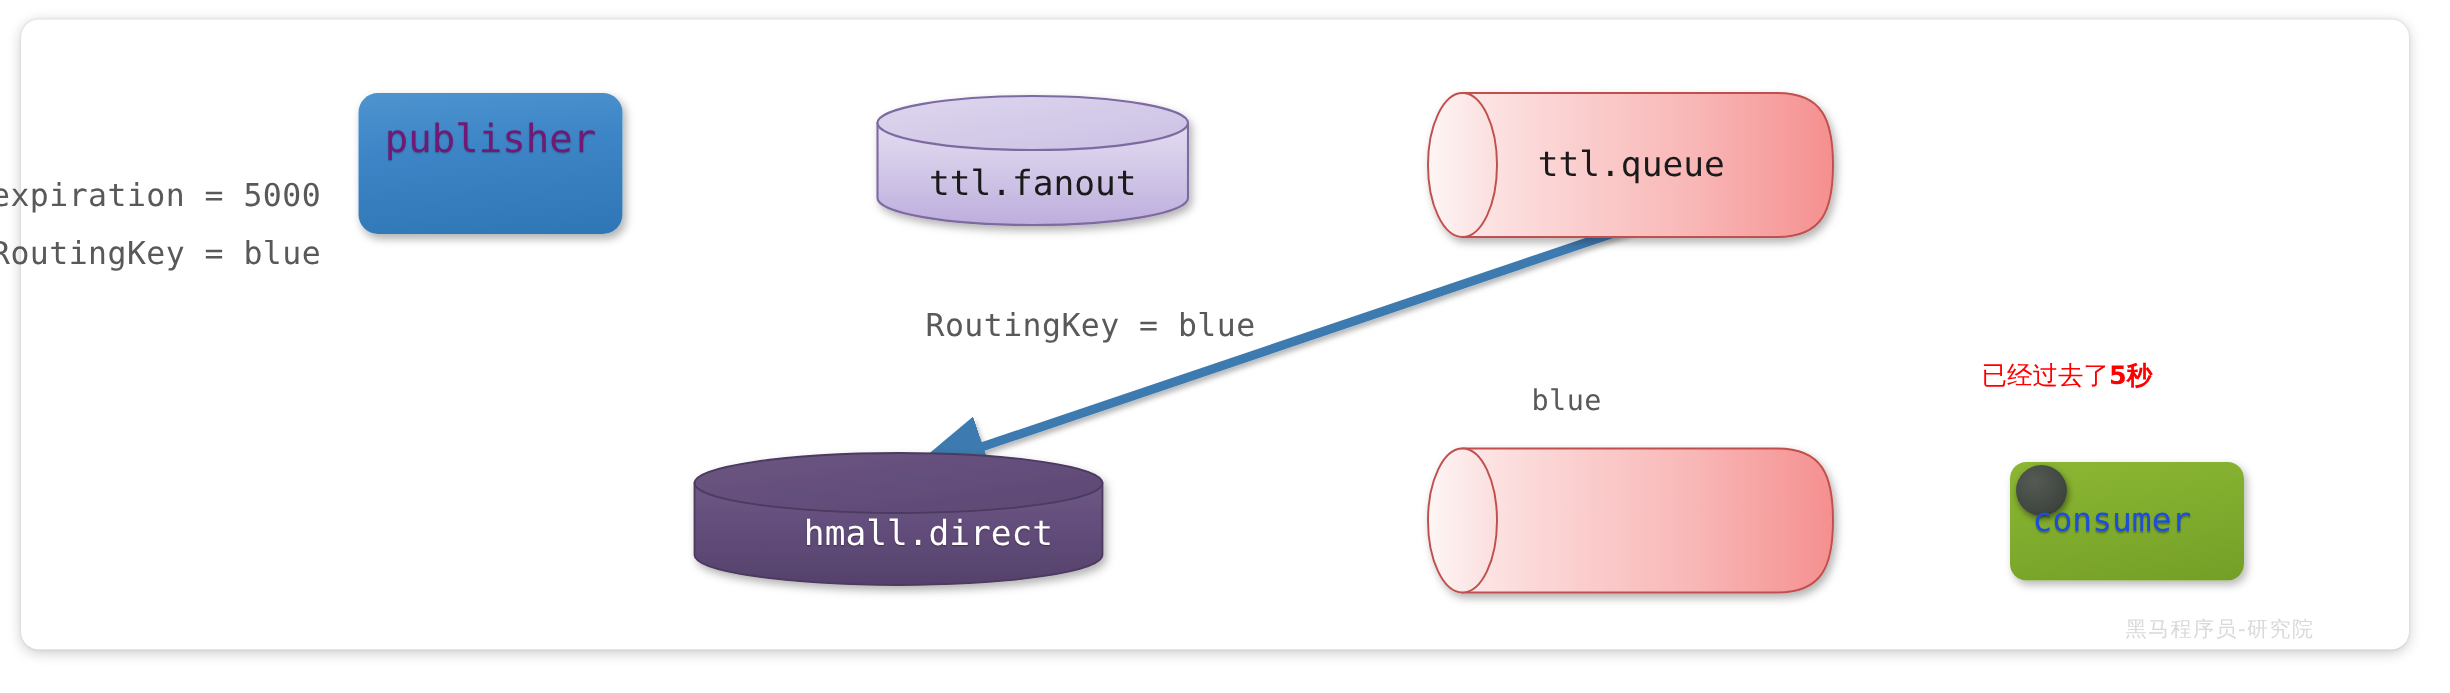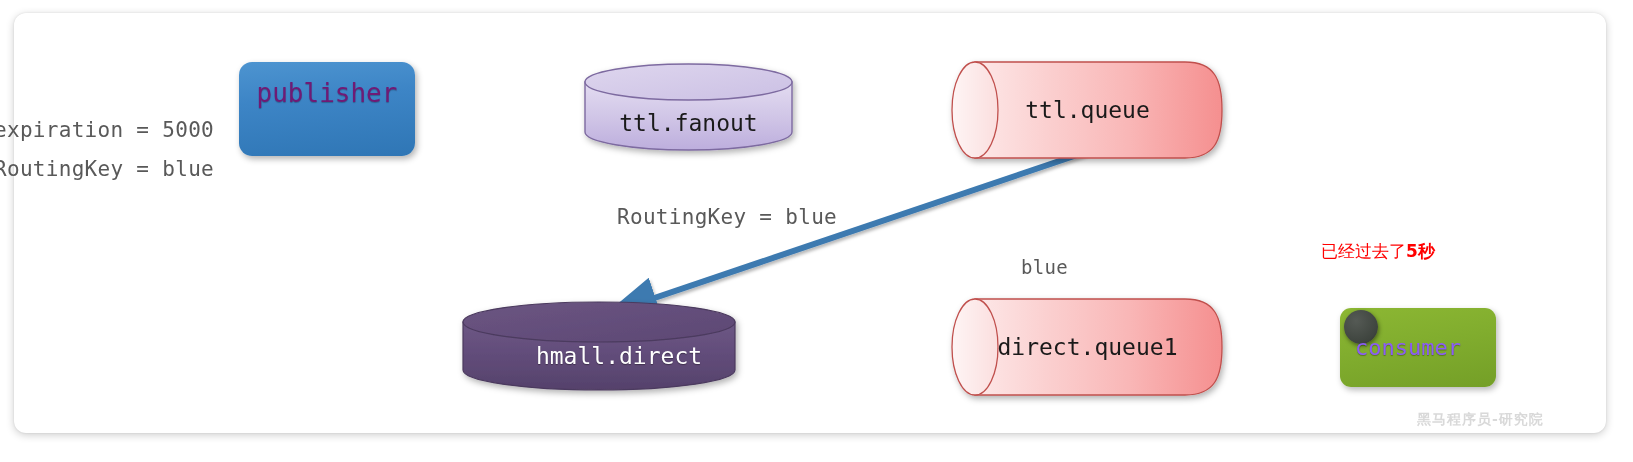--- a/index.html
+++ b/index.html
@@ -83,21 +83,21 @@
     position: absolute;
     left: 1344px; top: 310px;
     width: 34px; height: 34px;
     border-radius: 50%;
     background: radial-gradient(circle at 36% 32%, #555a55 0%, #3e443e 70%, #2c302c 100%);
     box-shadow: 1px 2px 4px rgba(0,0,0,0.45);
   }
   #consumer-label {
     left: 1340px; top: 308px; width: 136px; height: 79px;
     display: flex; align-items: center; justify-content: center;
-    color: #8b5cf6; font-size: 22px;
+    color: #1d4ed8; font-size: 22px;
     text-shadow: 0 1px 1px rgba(0,0,0,0.30);
   }
 
   
   #fanout-label {
     left: 585px; top: 66px; width: 207px; height: 90px;
     display: flex; align-items: center; justify-content: center;
     color: #1a1a1a; font-size: 23px;
     padding-top: 24px; box-sizing: border-box;
   }
@@ -140,21 +140,20 @@
 
   
   #watermark {
     position: absolute;
     left: 1417px; top: 411px;
     font-family: "DejaVu Sans", sans-serif;
     font-size: 14px;
     color: #d9d9d9;
     letter-spacing: 1px;
     white-space: pre;
-    font-weight: bold;
   }
 </style>
 </head>
 <body>
 
 <div id="stage">
 
   <div id="canvas"></div>
 
   <svg class="layer" viewBox="0 0 1633 462">
@@ -259,21 +258,20 @@
   <div id="consumer-box"></div>
   <div id="consumer-dot"></div>
   <div id="consumer-label" class="node-text">consumer</div>
 
   <div id="fanout-label" class="node-text">ttl.fanout</div>
 
   <div id="direct-label" class="node-text">hmall.direct</div>
 
   <div id="ttlqueue-label" class="node-text">ttl.queue</div>
 
-  <div id="directqueue-label" class="node-text">direct.queue1</div>
 
   <div id="lbl-expiration" class="mono-label">expiration = 5000</div>
 
   <div id="lbl-routingkey-pub" class="mono-label">RoutingKey = blue</div>
 
   <div id="lbl-routingkey-mid" class="mono-label">RoutingKey = blue</div>
 
   <div id="lbl-blue" class="mono-label">blue</div>
 
   <div id="annotation">

